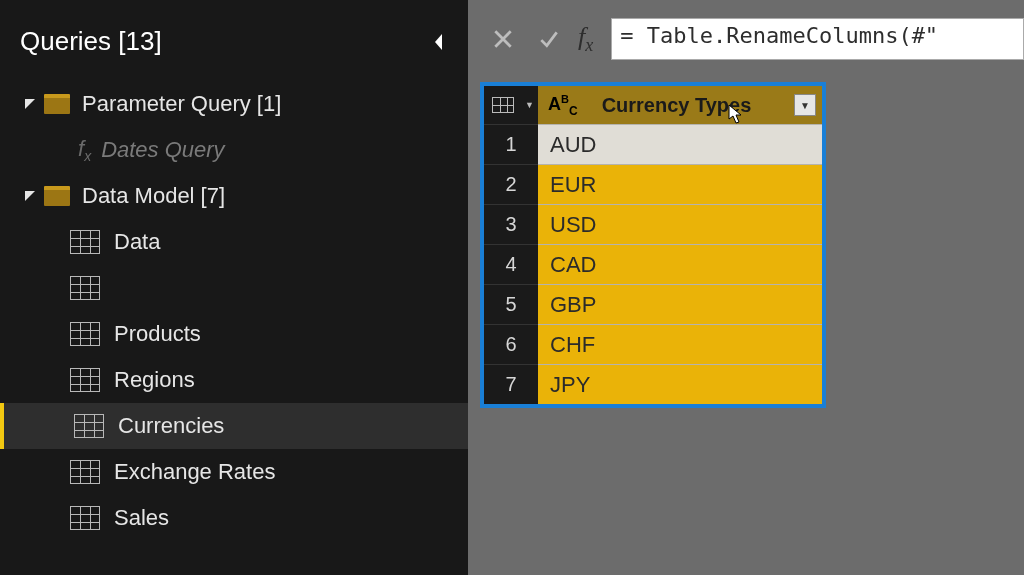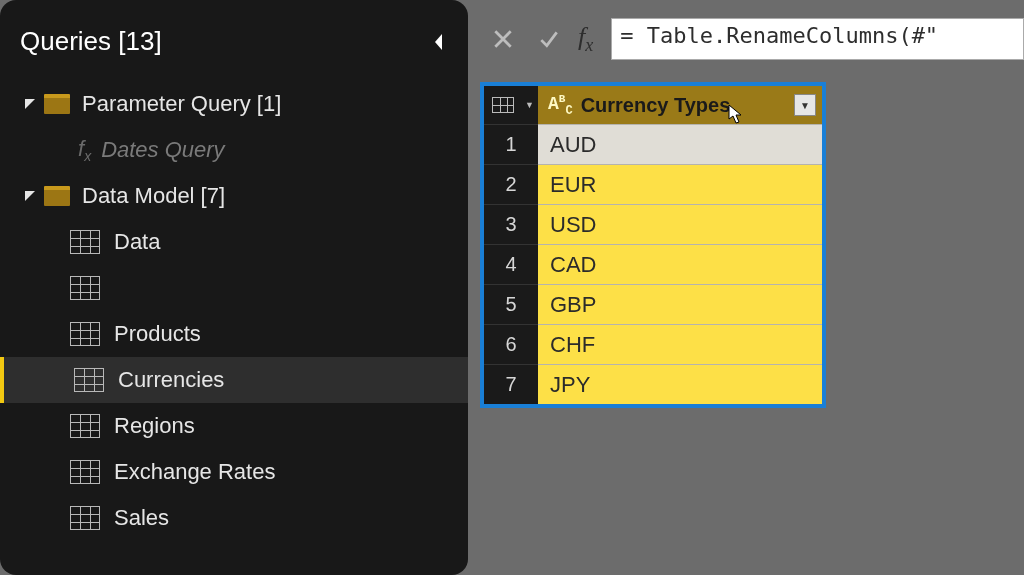--- a/index.html
+++ b/index.html
@@ -11,21 +11,20 @@
     overflow: hidden;
     background: #6c6c6c;
   }
   .sidebar {
     width: 468px;
     background: #181818;
     color: #e6e6e6;
     display: flex;
     flex-direction: column;
     padding-top: 8px;
-    border-radius: 16px;
   }
   .sidebar-header {
     display: flex;
     align-items: center;
     justify-content: space-between;
     padding: 18px 22px 24px 20px;
     font-size: 26px;
     color: #fff;
   }
   .collapse-icon {
@@ -198,24 +197,24 @@
     background: #9a7a18;
     display: flex;
     align-items: center;
     padding: 0 6px 0 10px;
     color: #1a1a1a;
     font-size: 20px;
     font-weight: 600;
     position: relative;
   }
   .type-icon {
-    font-family: Liberation Mono, monospace;
-    color: #fef9c3;
+    font-family: Liberation Sans, sans-serif;
+    color: #000000;
     font-size: 18px;
-    margin-right: 8px;
+    margin-right: 24px;
     font-weight: bold;
   }
   .type-icon sup { font-size: 11px; vertical-align: super; }
   .type-icon sub { font-size: 12px; vertical-align: sub; }
   .col-name { flex:1; }
   .col-drop {
     width: 22px;
     height: 22px;
     background: #e6e6e6;
     border: 1px solid #888;
@@ -234,21 +233,21 @@
     background: #1a1a1a;
     color: #d6d6d6;
     display: flex;
     align-items: center;
     justify-content: center;
     font-size: 20px;
     border-top: 1px solid #333;
   }
   .cell {
     width: 284px;
-    background: #fde047;
+    background: #eab308;
     color: #2b2b2b;
     display: flex;
     align-items: center;
     padding-left: 12px;
     font-size: 22px;
     border-top: 1px solid #b5b3ae;
   }
   .data-row:nth-child(2) .cell { background: #e0ddd6; }
   .cursor {
     position: absolute;
@@ -300,27 +299,27 @@
       <span class="table-icon"></span>
       <span>Data</span>
     </li>
     <li class="table-item">
       <span class="table-icon"></span>
     </li>
     <li class="table-item">
       <span class="table-icon"></span>
       <span>Products</span>
     </li>
+    <li class="table-item">
+      <span class="table-icon"></span>
+      <span>Regions</span>
+    </li>
     <li class="table-item selected">
       <span class="table-icon"></span>
       <span>Currencies</span>
-    </li>
-    <li class="table-item">
-      <span class="table-icon"></span>
-      <span>Regions</span>
     </li>
     <li class="table-item">
       <span class="table-icon"></span>
       <span>Exchange Rates</span>
     </li>
     <li class="table-item">
       <span class="table-icon"></span>
       <span>Sales</span>
     </li>
   </ul>

